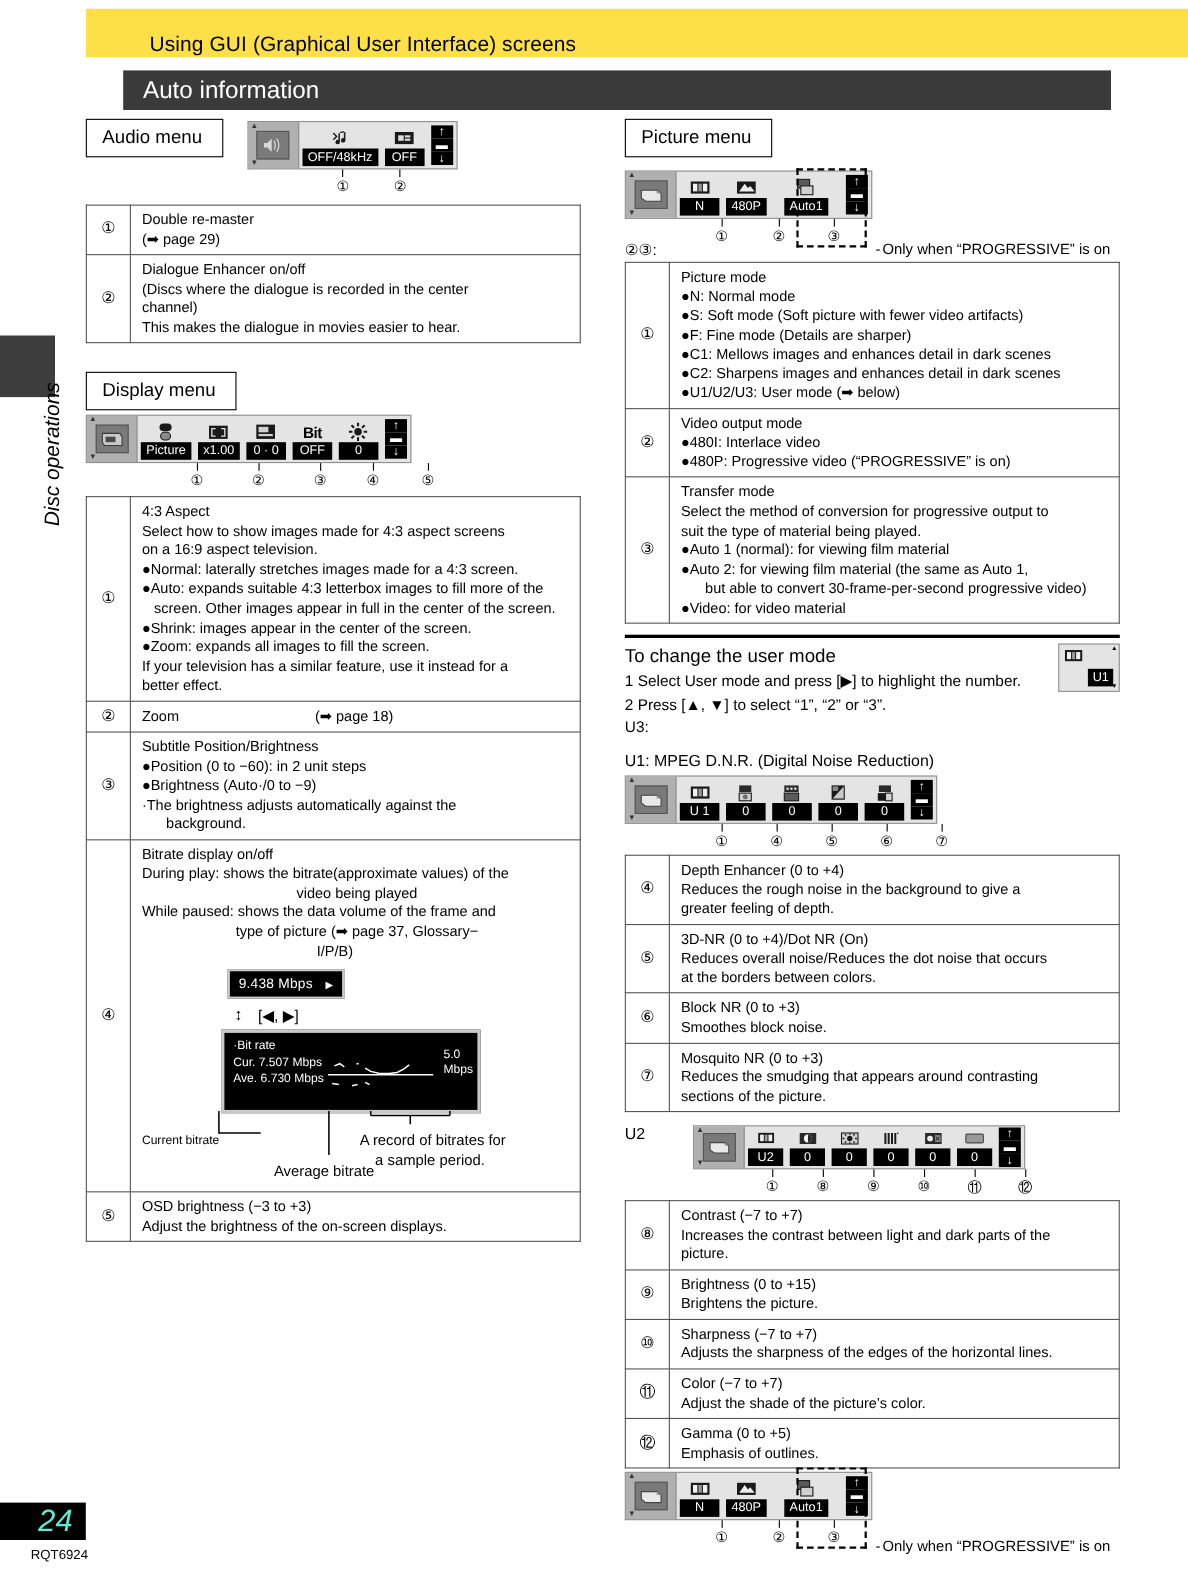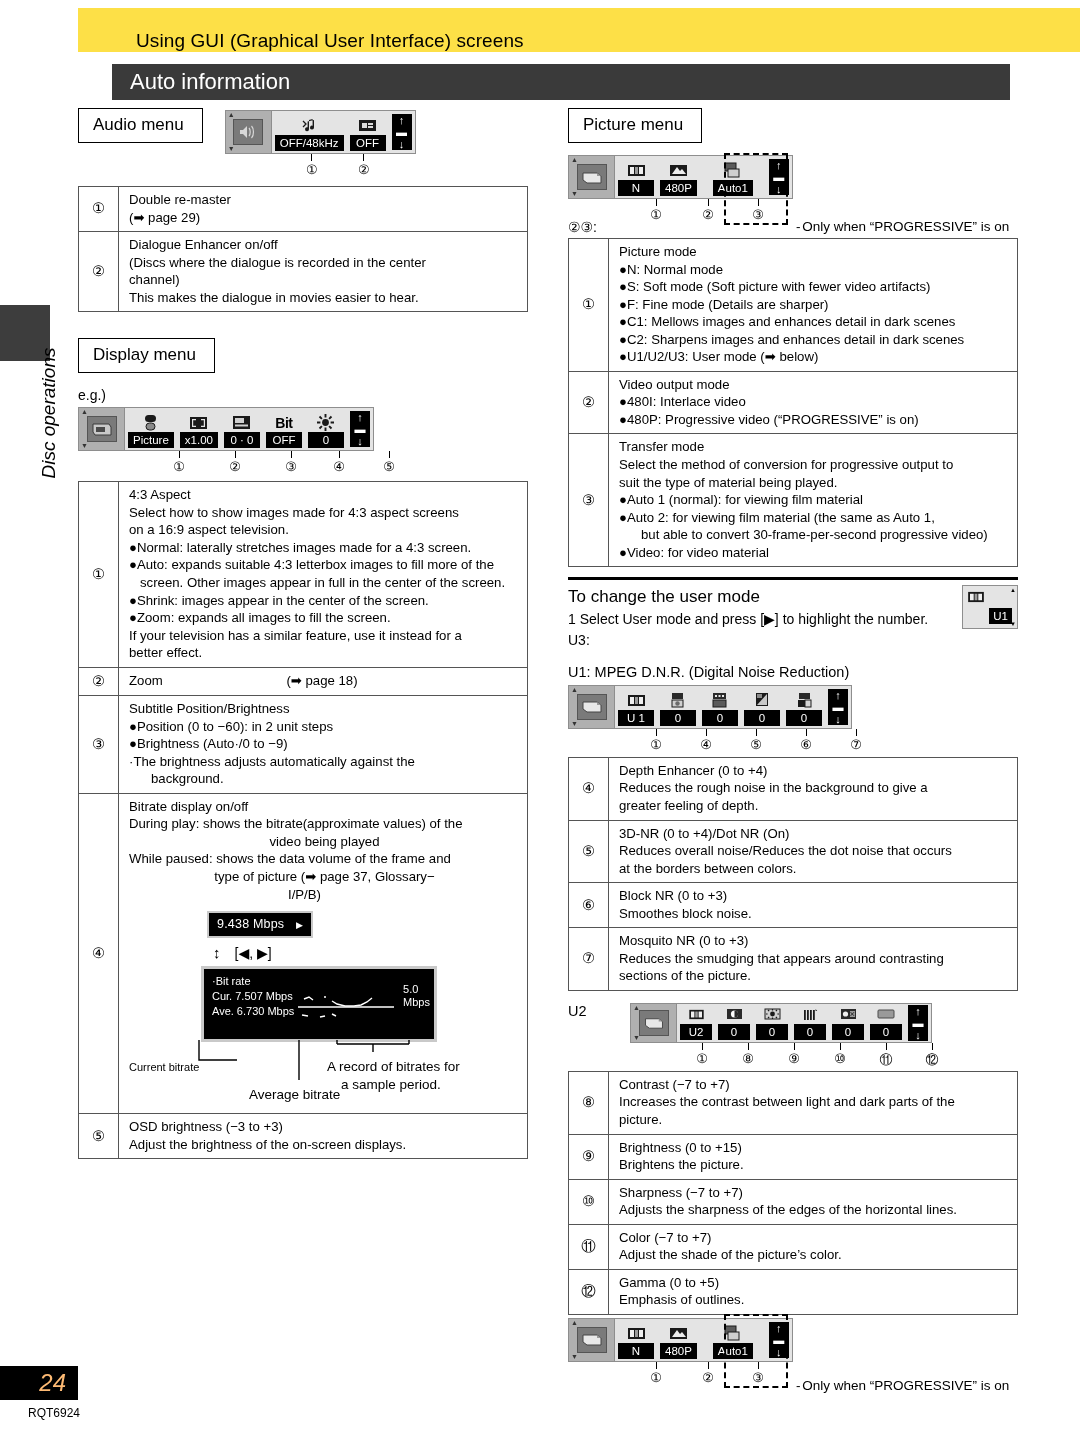--- a/index.html
+++ b/index.html
@@ -35,22 +35,22 @@
   }
   #sidelabel{
     position:absolute; left:-44px; top:400px; width:190px; height:26px;
     transform:rotate(-90deg); transform-origin:center center;
     font-style:italic; font-size:19px; text-align:center; white-space:nowrap;
   }
 
   
   #pagebox{
     position:absolute; left:0px; top:1366px; width:78px; height:34px;
-    background:#000; color:#fdba74;
-    font-style:italic; font-size:24px;
+    background:#000; color:#5eead4;
+    font-style:italic; font-size:28px;
     display:flex; align-items:center; justify-content:flex-end;
     padding-right:12px;
   }
   #rqt{ position:absolute; left:28px; top:1406px; font-size:12px; }
 
   
   .col{ position:absolute; }
   #colL{ left:78px; top:108px; width:450px; }
   #colR{ left:568px; top:108px; width:450px; }
 
@@ -245,21 +245,20 @@
         <span class="b">channel)</span>
         <span class="b">This makes the dialogue in movies easier to hear.</span>
       </td>
     </tr>
   </tbody>
     </table>
 
   
   <div class="menubox" style="margin-top:26px;">Display menu</div>
 
-  <div style="margin-top:14px; font-size:14px;">e.g.)</div>
 
   <div style="margin-top:4px; position:relative;">
     <div class="gui">
       <div class="gui-left">
         <span class="arrU">▲</span>
         <span class="arrD">▼</span>
         <div class="scr">
           <svg width="24" height="17" viewBox="0 0 24 17">
               <path d="M3 3h16l2 3v8H5l-2-3z" fill="#c9c9c9" stroke="#3a3a3a"></path>
               <rect x="6" y="6" width="9" height="5" fill="#4a4a4a"></rect>
@@ -518,20 +517,21 @@
     </tr>
   </tbody>
     </table>
 
   <hr class="hr-thick">
 
   
   <div style="position:relative;">
     <div style="font-size:17px;">To change the user mode</div>
     <div class="lead" style="margin-top:2px;">1 Select User mode and press [▶] to highlight the number.</div>
+    <div class="lead">2 Press [▲, ▼] to select “1”, “2” or “3”.</div>
     <div class="lead">U3:</div>
 
     <div class="umode-chip" style="position:absolute; right:0px; top:-2px;">
       <span style="position:absolute; left:4px; top:3px;">
         <svg width="18" height="12" viewBox="0 0 19 13">
             <rect x="1" y="1" width="17" height="11" fill="#1a1a1a"></rect>
             <rect x="3" y="3" width="4" height="7" fill="#f0f0f0"></rect>
             <rect x="8" y="3" width="3" height="7" fill="#9a9a9a"></rect>
             <rect x="12" y="3" width="4" height="7" fill="#f0f0f0"></rect>
           </svg>

